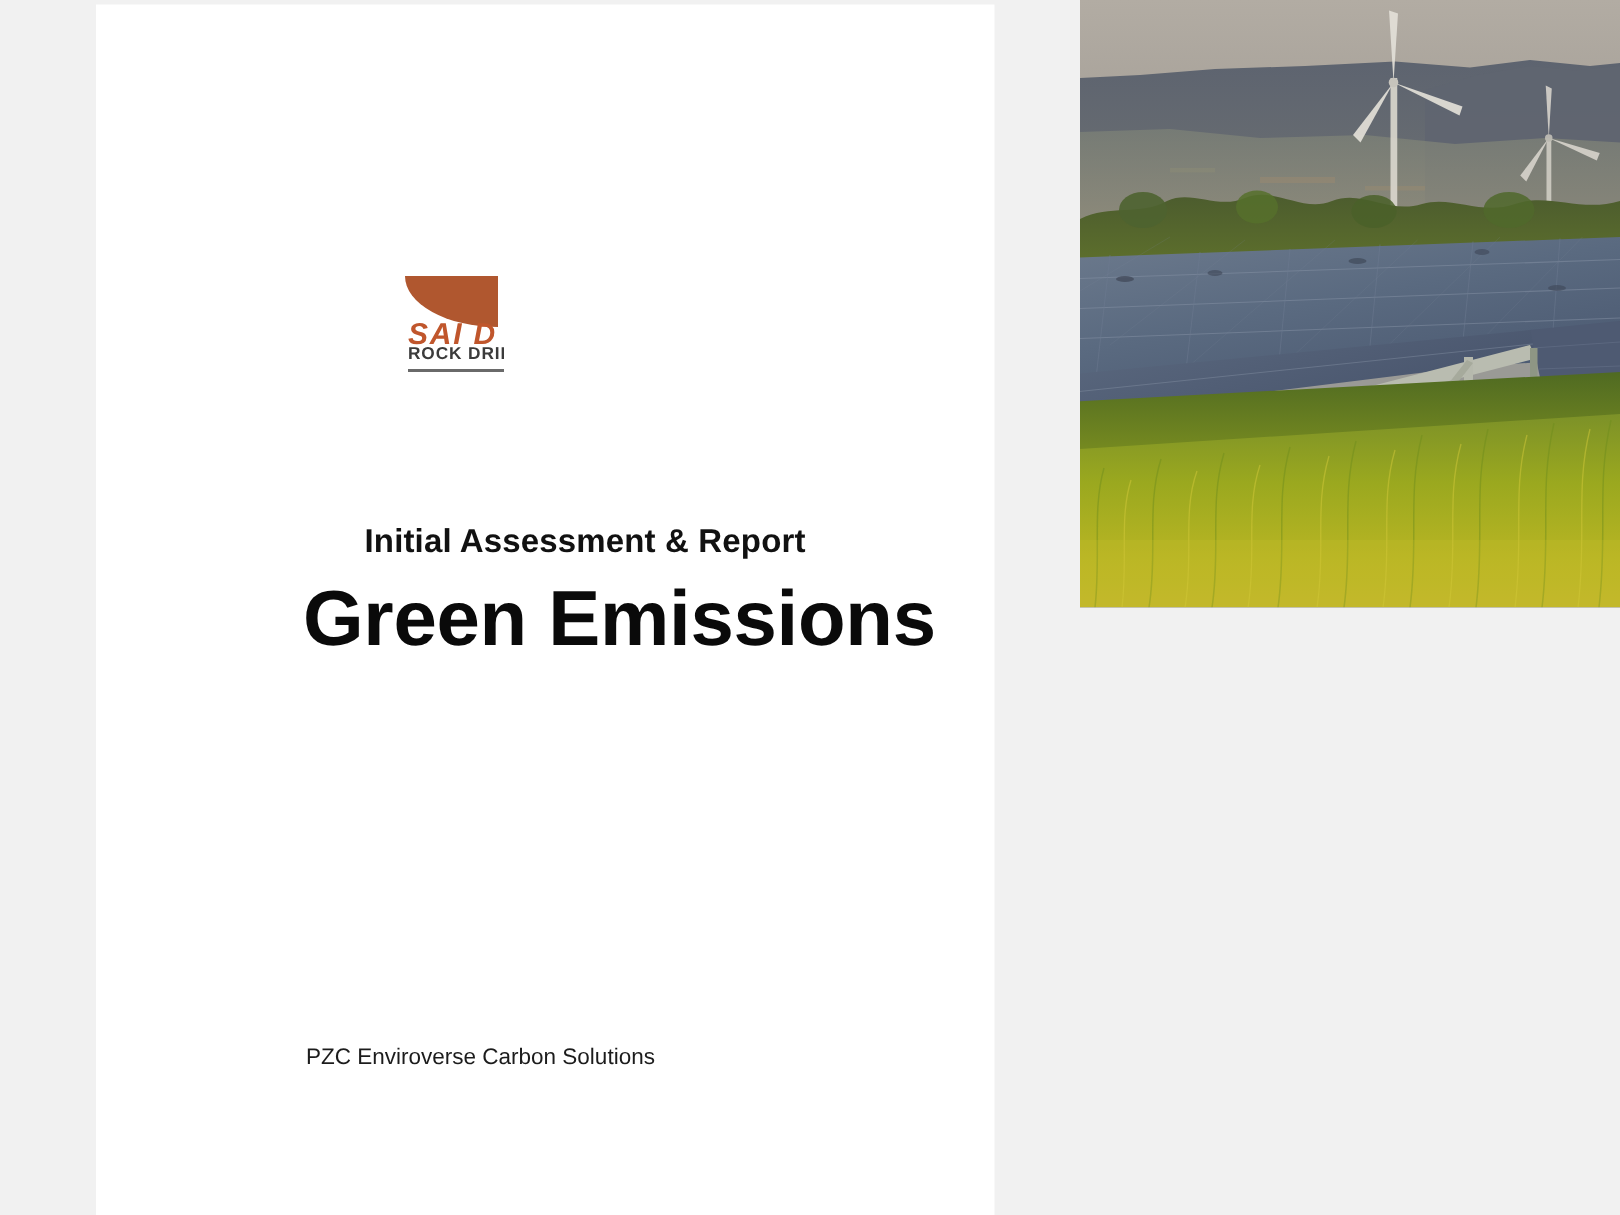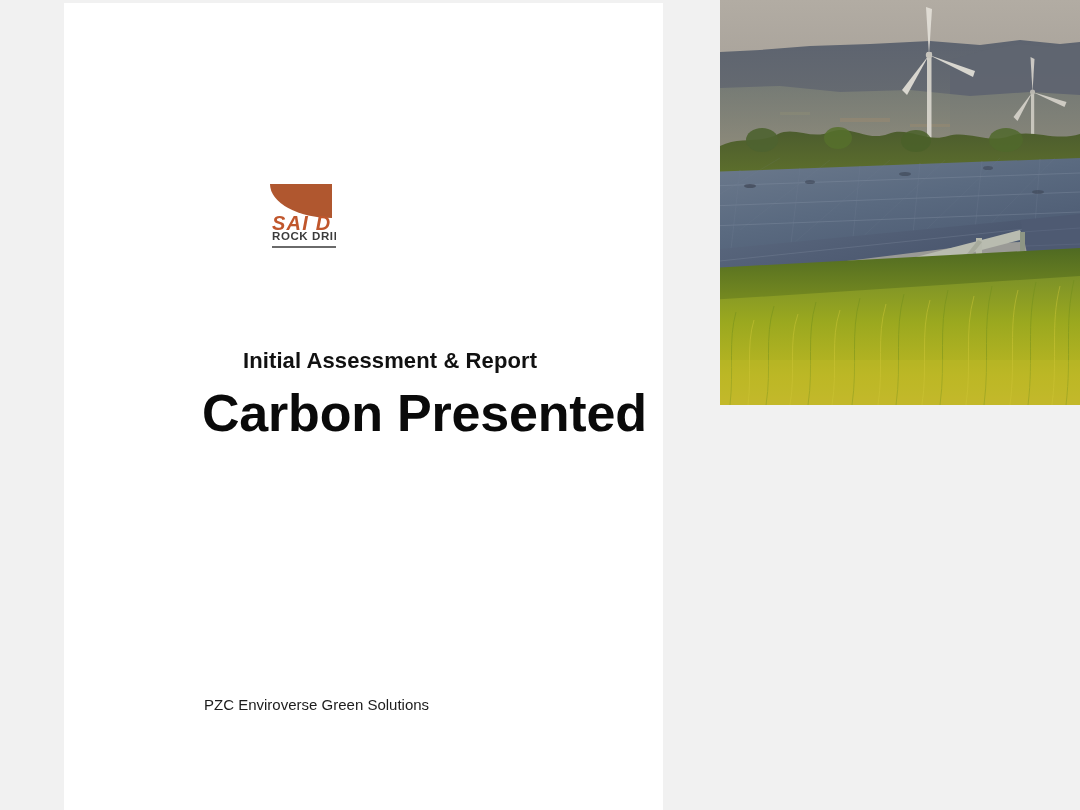--- a/index.html
+++ b/index.html
@@ -147,25 +147,25 @@
         <div class="logo-word">SAI D</div>
         <div class="logo-sub">ROCK DRILL</div>
         <div class="logo-rule"></div>
 
       </div>
     </div>
 
     <div class="eyebrow">Initial Assessment &amp; Report</div>
 
     <div class="main-title">
-      <div>Carbon Presented</div>
+      <div>Green Emissions</div>
     </div>
 
     <div class="presenter">
-      <div>PZC Enviroverse Green Solutions</div>
+      <div>PZC Enviroverse Carbon Solutions</div>
     </div>
 
   </div>
 
   <div class="photo">
     <svg width="360" height="405" viewBox="0 0 360 405" xmlns="http://www.w3.org/2000/svg">
       <defs>
         <linearGradient id="sky" x1="0" y1="0" x2="0" y2="1">
           <stop offset="0%" stop-color="#b2aca3"></stop>
           <stop offset="55%" stop-color="#a7a199"></stop>

